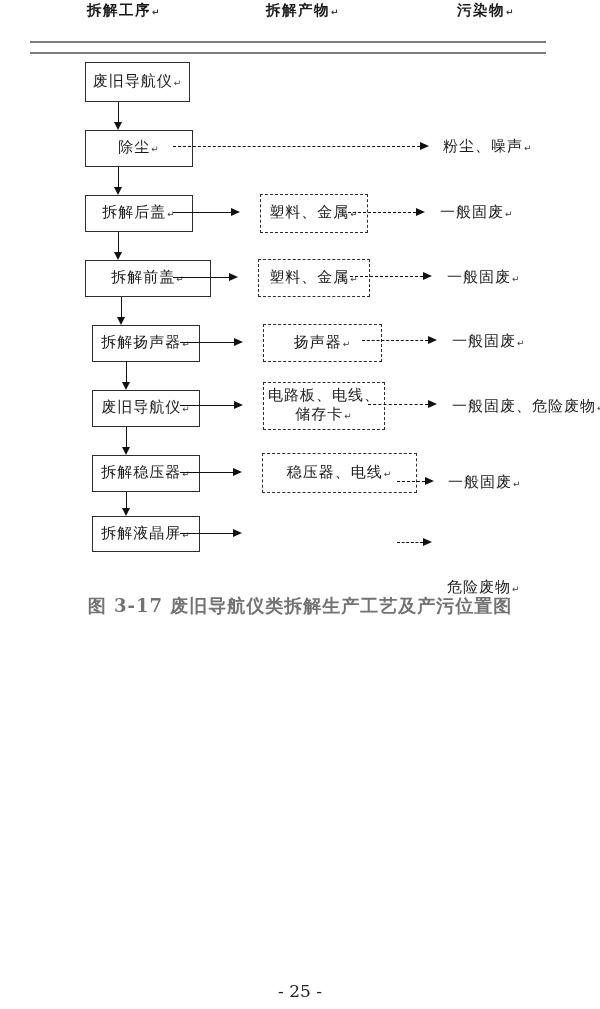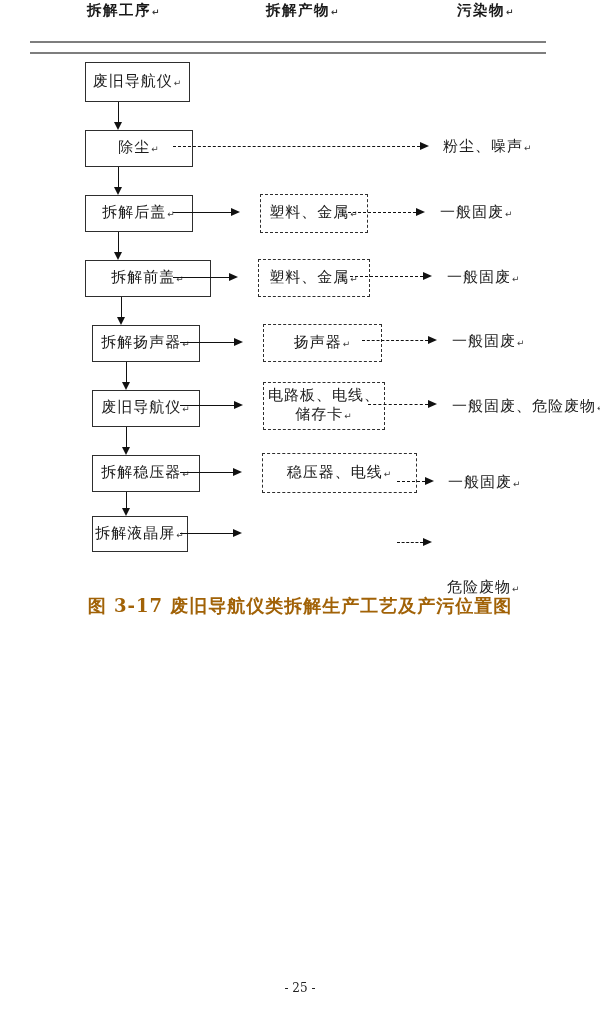--- a/index.html
+++ b/index.html
@@ -29,25 +29,25 @@
   .arr-h { position:absolute; height:0; border-top:1.6px solid #111; }
   .arr-h.dashed { border-top-style:dashed; }
   .arr-h::after {
     content:""; position:absolute; right:-9px; top:-4.7px;
     border-top:4px solid transparent; border-bottom:4px solid transparent;
     border-left:9px solid #111;
   }
   .caption {
     position:absolute; left:0; width:100%; top:594px; text-align:center;
     font-weight:bold; font-size:18px; letter-spacing:1px;
-    font-family:"DejaVu Serif","Liberation Serif",serif; color:#a16207;
+    font-family:"DejaVu Serif","Liberation Serif",serif; color:#737373;
   }
   .pagenum {
     position:absolute; left:0; width:100%; top:981px; text-align:center;
-    font-size:12px; font-family:"DejaVu Serif","Liberation Serif",serif; color:#222;
+    font-size:17px; font-family:"DejaVu Serif","Liberation Serif",serif; color:#222;
   }
 </style>
 </head>
 <body>
 
 <div class="page">
 
   <div class="colhead" style="left:87px;">
     <span>拆解工序</span><span class="rmark">↵</span>
   </div>
@@ -134,21 +134,21 @@
   </div>
   <div class="arr-h" style="left:180px; top:472px; width:53px;"></div>
   <div class="dbox" style="left:242px; top:453px; width:155px; height:40px;">
     <div class="boxtxt"><span>稳压器、电线</span><span class="rmark">↵</span></div>
   </div>
   <div class="arr-h dashed" style="left:397px; top:481px; width:28px;"></div>
   <div class="plabel" style="left:448px; top:472px;">
     <span>一般固废</span><span class="rmark">↵</span>
   </div>
 
-  <div class="sbox" style="left:72px; top:516px; width:96px; height:36px;">
+  <div class="sbox" style="left:72px; top:516px; width:108px; height:36px;">
     <div class="boxtxt"><span>拆解液晶屏</span><span class="rmark">↵</span></div>
   </div>
   <div class="arr-h" style="left:180px; top:533px; width:53px;"></div>
   <div class="arr-h dashed" style="left:397px; top:542px; width:26px;"></div>
   <div class="plabel" style="left:447px; top:533px;margin-top:44px;">
     <span>危险废物</span><span class="rmark">↵</span>
   </div>
 
   <div class="caption">图 3-17 废旧导航仪类拆解生产工艺及产污位置图</div>
 

